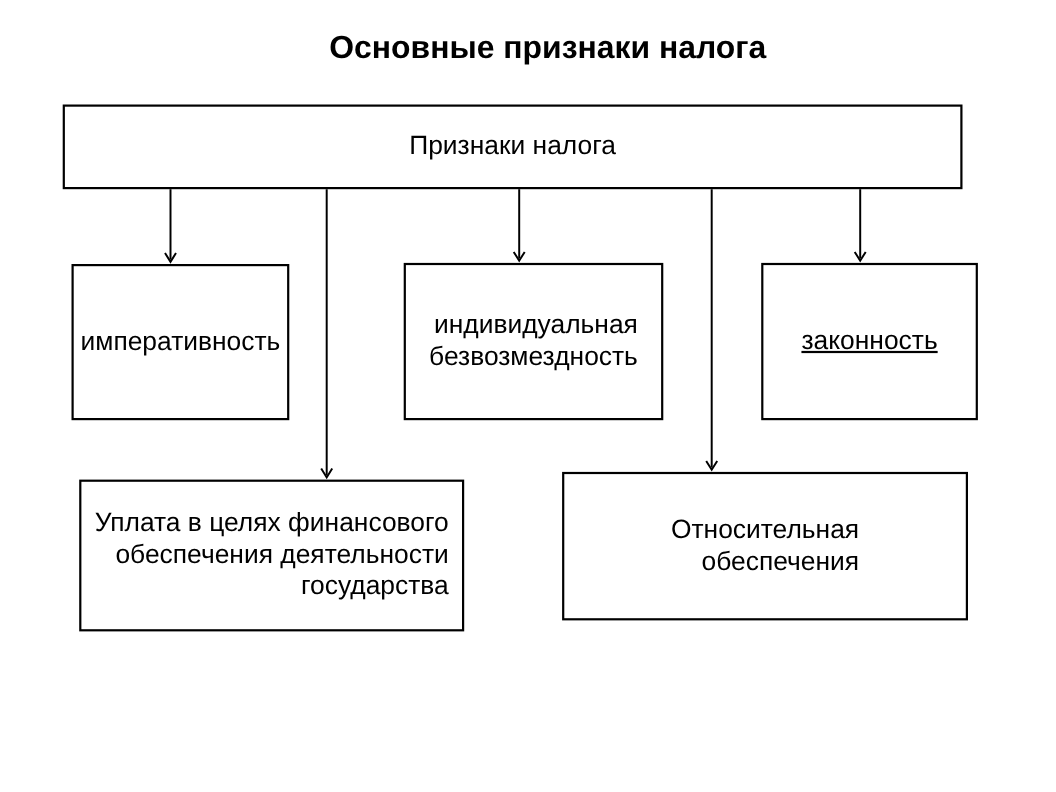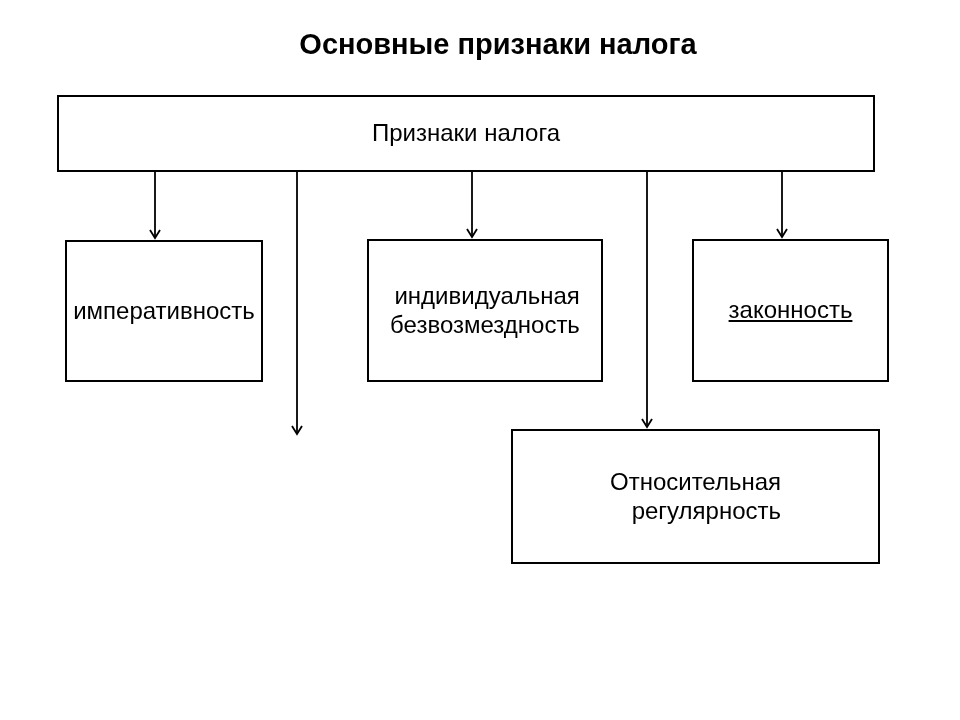--- a/index.html
+++ b/index.html
@@ -65,23 +65,26 @@
 
   <div class="node node-root">Признаки налога</div>
 
   <div class="node node-imper">императивность</div>
 
   <div class="node node-indiv">индивидуальная
 безвозмездность</div>
 
   <div class="node node-zakon">законность</div>
 
+  <div class="node node-uplata">Уплата в целях финансового
+обеспечения деятельности
+государства</div>
 
   <div class="node node-regul">Относительная
-регулярность</div>
+обеспечения</div>
 
   <svg class="connectors" viewBox="0 0 960 720" xmlns="http://www.w3.org/2000/svg">
     <g stroke="#000000" stroke-width="1.8" fill="none">
       <line x1="155" y1="172" x2="155" y2="236"></line>
       <polyline points="150,230 155,238 160,230"></polyline>
     </g>
     <g stroke="#000000" stroke-width="1.8" fill="none">
       <line x1="297" y1="172" x2="297" y2="432"></line>
       <polyline points="292,426 297,434 302,426"></polyline>
     </g>

